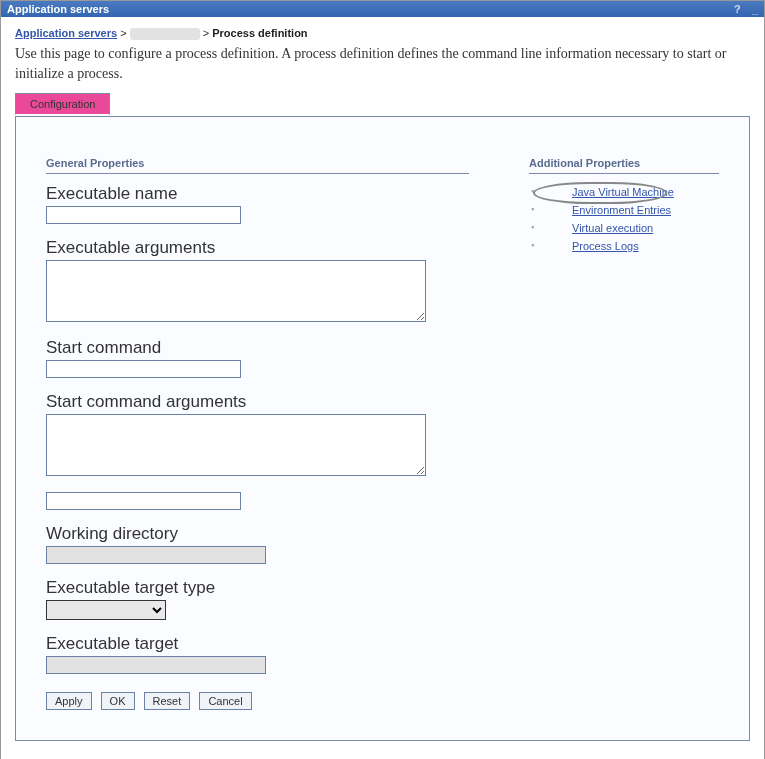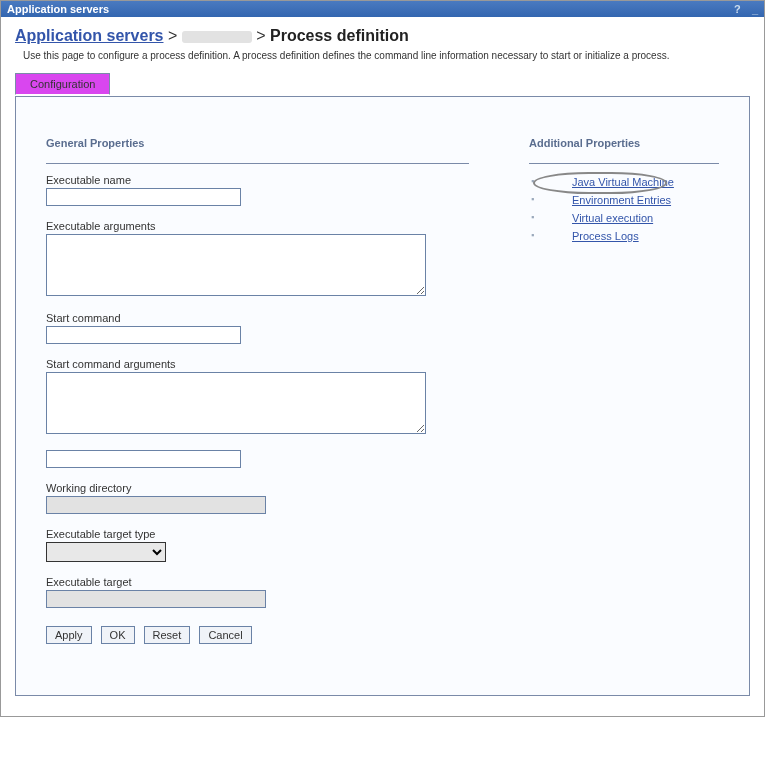--- a/index.html
+++ b/index.html
@@ -29,56 +29,57 @@
     margin-left: 8px;
     cursor: pointer;
     color: #cde;
   }
   .content-outer {
     padding: 10px 14px 20px 14px;
     background: #fff;
   }
   .breadcrumb {
     margin-bottom: 4px;
-    font-size: 16px;
+    font-size: 11px;
     color: #333;
   }
   .breadcrumb a {
     color: #3355aa;
     text-decoration: underline;
     font-weight: bold;
   }
   .breadcrumb .obscured {
     display: inline-block;
     width: 70px;
     height: 12px;
     background: #e2e2e2;
     vertical-align: middle;
     border-radius: 3px;
   }
   .breadcrumb .current {
     font-weight: bold;
     color: #222;
   }
   .description {
-    margin: 4px 0 10px 8px;
-    font-size: 10px;
+    margin: 4px 0 10px 0;
+    font-size: 14px;
     color: #333;
     line-height: 1.4;
+    font-family: Liberation Serif, serif;
   }
   .tabbar {
     position: relative;
     height: 24px;
   }
   .tab {
     position: absolute;
     top: 0; left: 0;
     border: 1px solid #7a8aa8;
     border-bottom: 1px solid #fff;
-    background: #d946ef;
+    background: #ec4899;
     padding: 4px 14px 4px 14px;
     font-size: 11px;
     color: #333;
     z-index: 2;
   }
   .panel {
     border: 1px solid #7a8aa8;
     margin-top: -1px;
     background: #fafcff;
     padding: 40px 30px 30px 30px;
@@ -98,30 +99,30 @@
   }
   .additional-col {
     width: 190px;
     flex: 0 0 auto;
   }
   .section-title {
     color: #5a6d8f;
     font-weight: bold;
     font-size: 11px;
     border-bottom: 1px solid #7a8aa8;
-    padding-bottom: 14px;
+    padding-bottom: 4px;
     margin-bottom: 10px;
   }
   .field {
     margin-bottom: 14px;
   }
   .field-label {
     display: block;
     color: #333;
-    font-size: 11px;
+    font-size: 17px;
     margin-bottom: 2px;
   }
   input[type="text"].txt {
     width: 195px;
     height: 18px;
     border: 1px solid #6a82a6;
     background: #fff;
     font-family: inherit;
     font-size: 11px;
     padding: 1px 3px;

